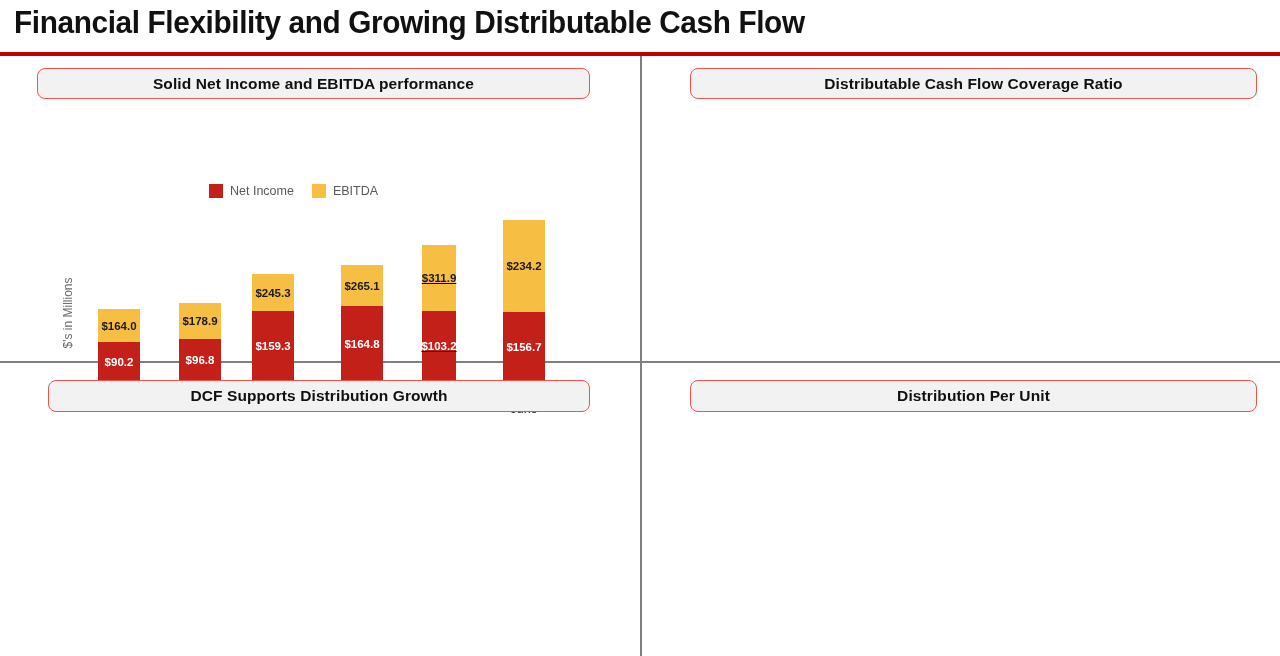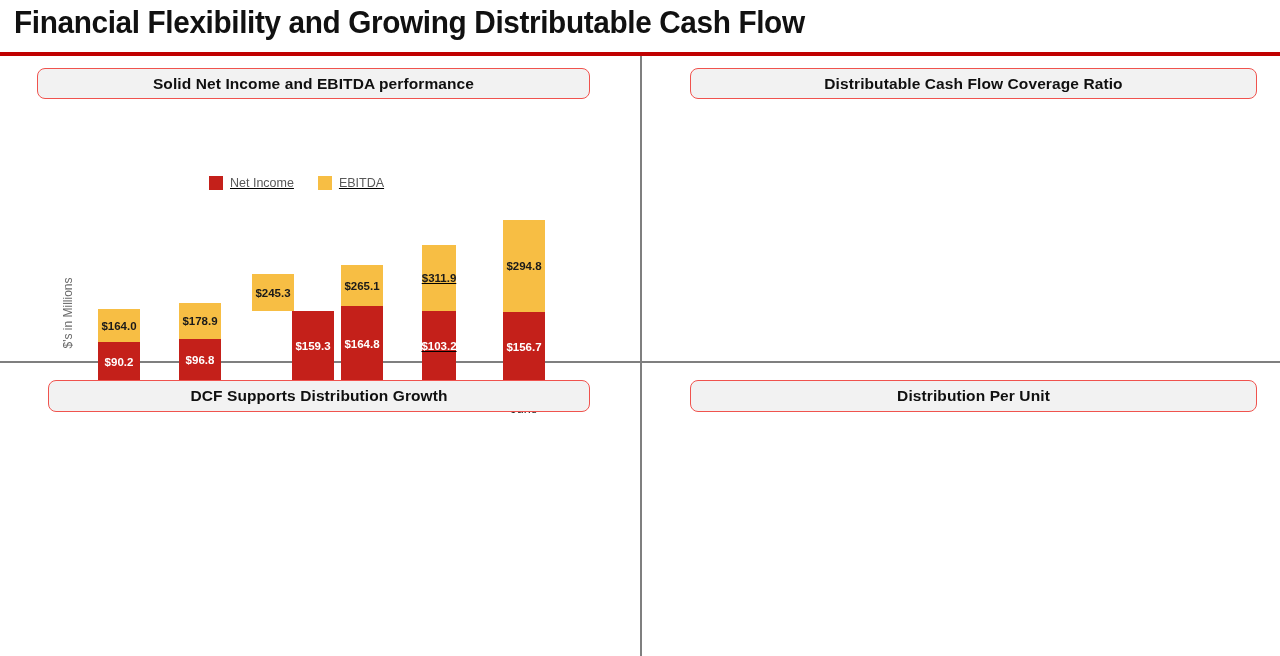--- a/index.html
+++ b/index.html
@@ -57,22 +57,22 @@
     letter-spacing:0.1px;
     white-space:nowrap;
   }
   #title-box-net-income{left:37px; top:12px; width:553px; height:31px;}
   #title-box-coverage  {left:48px; top:12px; width:567px; height:31px;}
   #title-box-dcf       {left:48px; top:17px; width:542px; height:32px;}
   #title-box-dpu       {left:48px; top:17px; width:567px; height:32px;}
 
   
   #legend{
-    position:absolute;left:209px;top:120px;
-    display:flex;align-items:center;gap:24px;text-decoration:underline;
+    position:absolute;left:209px;top:128px;
+    display:flex;align-items:center;gap:18px;
   }
   .legend-entry{display:flex;align-items:center;gap:7px;}
   .legend-swatch{width:14px;height:14px;display:block;}
   .legend-label{font-size:12.5px;color:#595959;font-family:"Liberation Sans",sans-serif;}
 
   
   .axis-title{
     position:absolute;
     font-size:12px;color:#6b6b6b;
     font-family:"Liberation Sans",sans-serif;
@@ -168,21 +168,21 @@
             <span class="seg-label on-red">$96.8</span>
           </div>
         </div>
         <div class="cat-label" style="top: 181px;">2019</div>
       </div>
       <div class="bar-group" style="left: 164px; width: 42px;">
         <div class="bar-col" style="height: 107px;">
           <div class="bar-seg" style="height: 37px; background: rgb(247, 190, 68);">
             <span class="seg-label on-yellow">$245.3</span>
           </div>
-          <div class="bar-seg" style="height: 70px; background: rgb(196, 32, 26); margin-left: 40px;">
+          <div class="bar-seg" style="height: 70px; background: rgb(196, 32, 26);">
             <span class="seg-label on-red">$159.3</span>
           </div>
         </div>
         <div class="cat-label" style="top: 181px;">2020</div>
       </div>
       <div class="bar-group" style="left: 253px; width: 42px;">
         <div class="bar-col" style="height: 116px;">
           <div class="bar-seg" style="height: 44px; background: rgb(247, 190, 68);">
             <span class="seg-label on-yellow">$265.1</span>
           </div>
@@ -199,21 +199,21 @@
           </div>
           <div class="bar-seg" style="height: 70px; background: rgb(196, 32, 26);">
             <span class="seg-label on-red">$103.2</span>
           </div>
         </div>
         <div class="cat-label" style="top: 181px;">2022</div>
       </div>
       <div class="bar-group" style="left: 415px; width: 42px;">
         <div class="bar-col" style="height: 161px;">
           <div class="bar-seg" style="height: 92px; background: rgb(247, 190, 68);">
-            <span class="seg-label on-yellow">$294.8</span>
+            <span class="seg-label on-yellow">$234.2</span>
           </div>
           <div class="bar-seg" style="height: 69px; background: rgb(196, 32, 26);">
             <span class="seg-label on-red">$156.7</span>
           </div>
         </div>
         <div class="cat-label" style="top: 181px;">2023LTM<span class="l2">June</span></div>
       </div>
     </div>
 </div>
 

